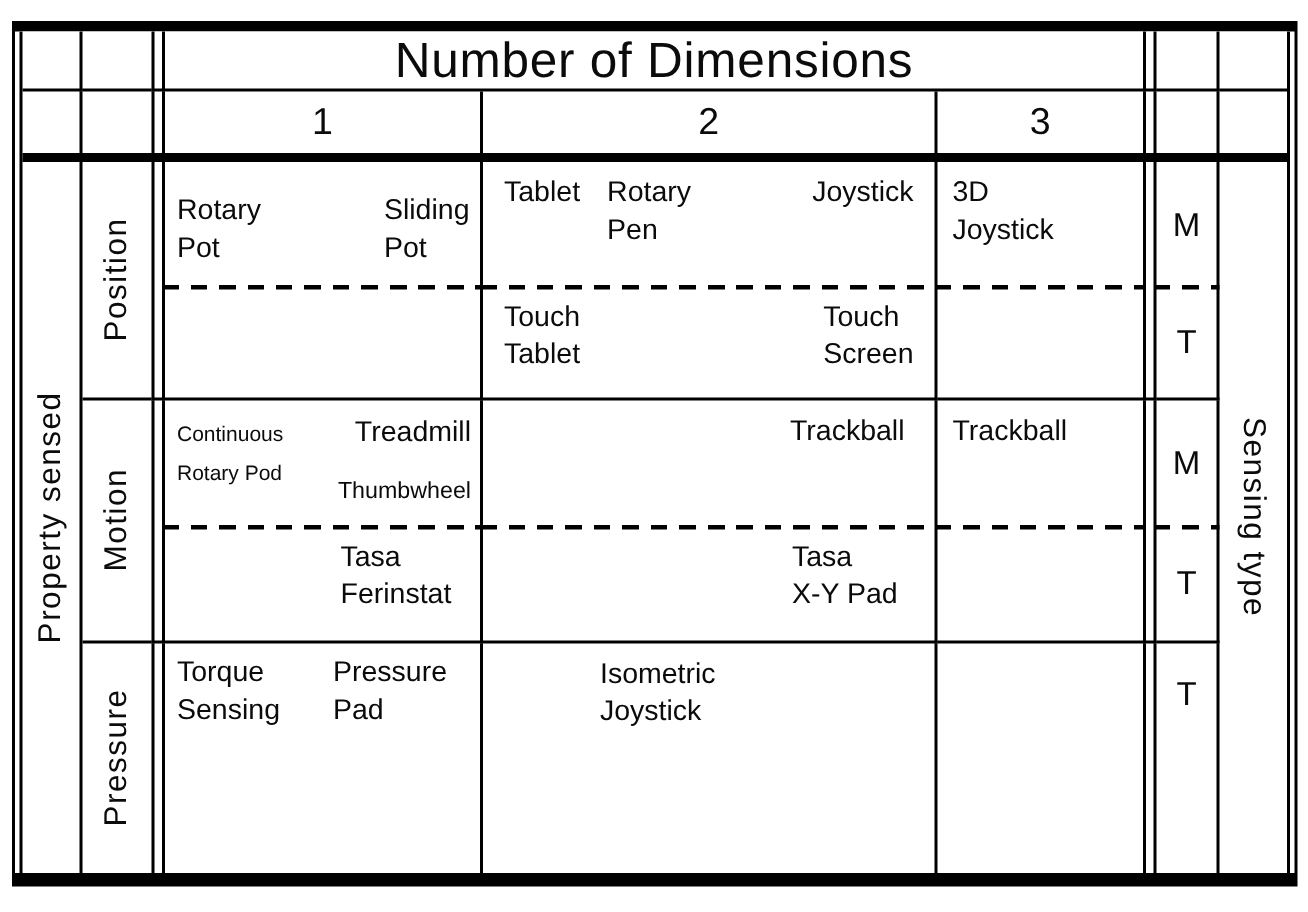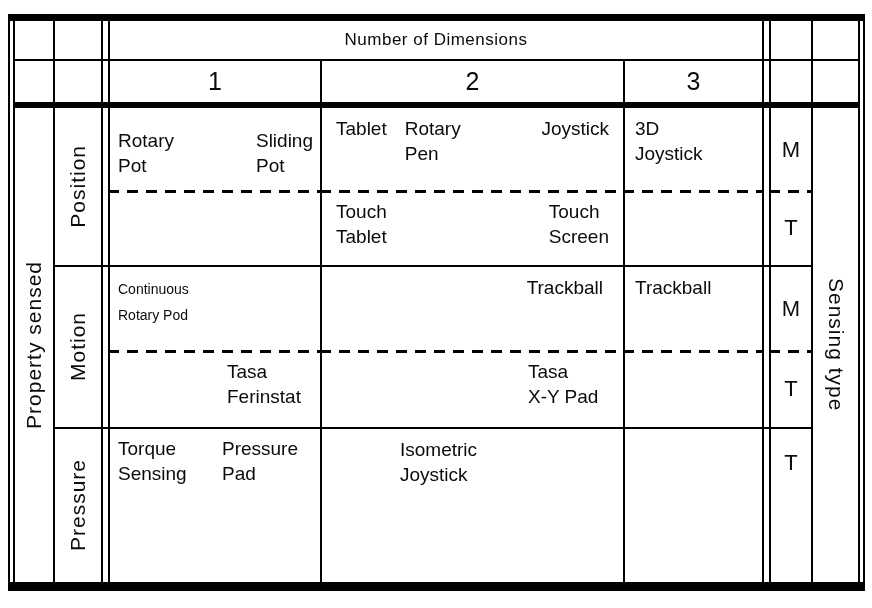--- a/index.html
+++ b/index.html
@@ -34,21 +34,21 @@
   .thick { grid-column: 1 / -1; grid-row: 3; background: #000; }
   .dashes { z-index: 2; }
   .dashes::after {
     content: ""; position: absolute; left: -2px; right: -2px; bottom: -2px; height: 3px;
     background: repeating-linear-gradient(90deg, #000 0 11px, transparent 11px 19px);
   }
   .cc { display: flex; align-items: center; justify-content: center; }
   .t  { font-size: 19px; line-height: 25px; white-space: pre-line; color: #0b0b0b; }
   .small { font-size: 14px; line-height: 26px; }
   .mid { font-size: 15.5px; }
-  .title { font-size: 17px; letter-spacing: 0.5px; }
+  .title { font-size: 33px; letter-spacing: 0.5px; }
   .num { font-size: 25px; }
   .mt { font-size: 22px; }
   .vup   { writing-mode: vertical-rl; transform: rotate(180deg); font-size: 21px; letter-spacing: 1px; white-space: nowrap; }
   .vdown { writing-mode: vertical-rl; font-size: 21px; letter-spacing: 1px; white-space: nowrap; }
   .flexrow { display: flex; align-items: flex-start; justify-content: space-between; }
   .right { text-align: right; }
 </style>
 </head>
 <body>
 
@@ -132,20 +132,24 @@
           <div class="t" style="margin-left:18px">Touch
 Screen</div>
         </div>
       </div>
       <div class="cell bb" style="grid-column:6;grid-row:5"></div>
 
       <div class="cell br dashes" style="grid-column:4;grid-row:6">
         <div class="flexrow" style="justify-content:space-between;padding:9px 6px 0 8px">
           <div class="t small">Continuous
 Rotary Pod</div>
+          <div class="right">
+            <div class="t">Treadmill</div>
+            <div class="t mid" style="margin-top:14px">Thumbwheel</div>
+          </div>
         </div>
       </div>
       <div class="cell br dashes" style="grid-column:5;grid-row:6">
         <div class="flexrow" style="padding:8px 20px 0 14px">
           <div class="t" style="margin-left:auto">Trackball</div>
         </div>
       </div>
       <div class="cell dashes" style="grid-column:6;grid-row:6">
         <div class="t" style="padding:8px 6px 0 10px">Trackball</div>
       </div>

